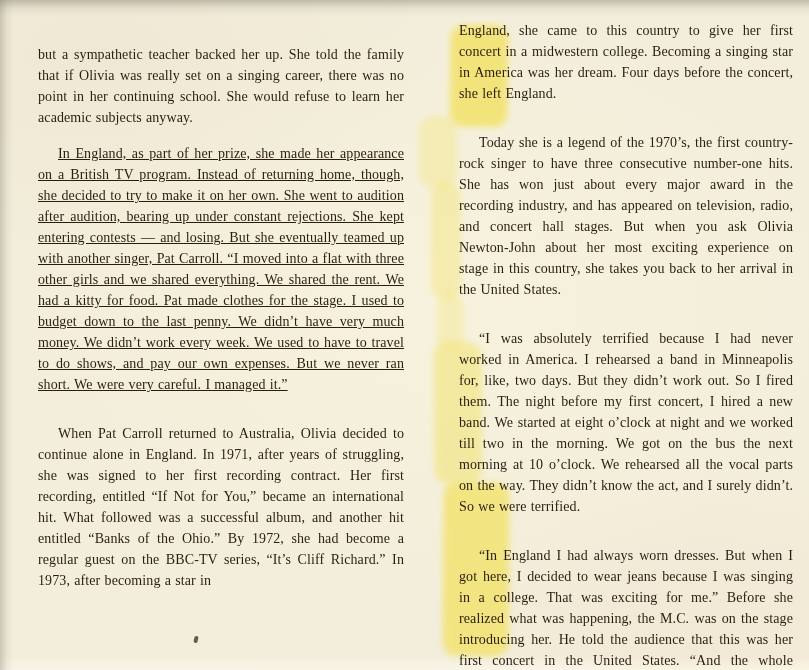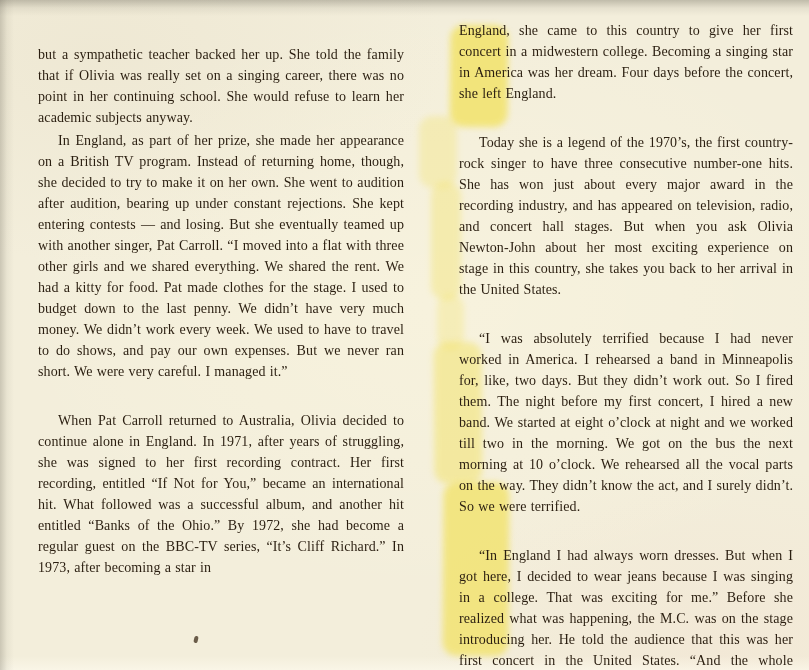--- a/index.html
+++ b/index.html
@@ -24,21 +24,21 @@
     font-size:14px;
     line-height:21px;
     color:var(--ink,#2a1e10);
     letter-spacing:.1px;
     word-spacing:.6px;
   }
   .col-left{left:38px;top:44px;width:366px;}
   .col-right{left:459px;top:20px;width:334px;}
   .col p{margin:0;padding:0;}
   .col p.indent{text-indent:20px;margin-top:28px;}
-  .col p.gap{margin-top:2px;}
+  .col p.gap{margin-top:15px;text-decoration:underline;}
   .hl{
     position:absolute;
     z-index:1;
     background:var(--highlighter,#f2e264);
     filter:blur(3px);
     border-radius:14px;
   }
   .hl-1{left:450px;top:25px;width:58px;height:102px;opacity:.80;transform:rotate(.5deg);}
   .hl-2{left:419px;top:116px;width:38px;height:72px;opacity:.32;}
   .hl-3{left:431px;top:182px;width:30px;height:118px;opacity:.38;}

